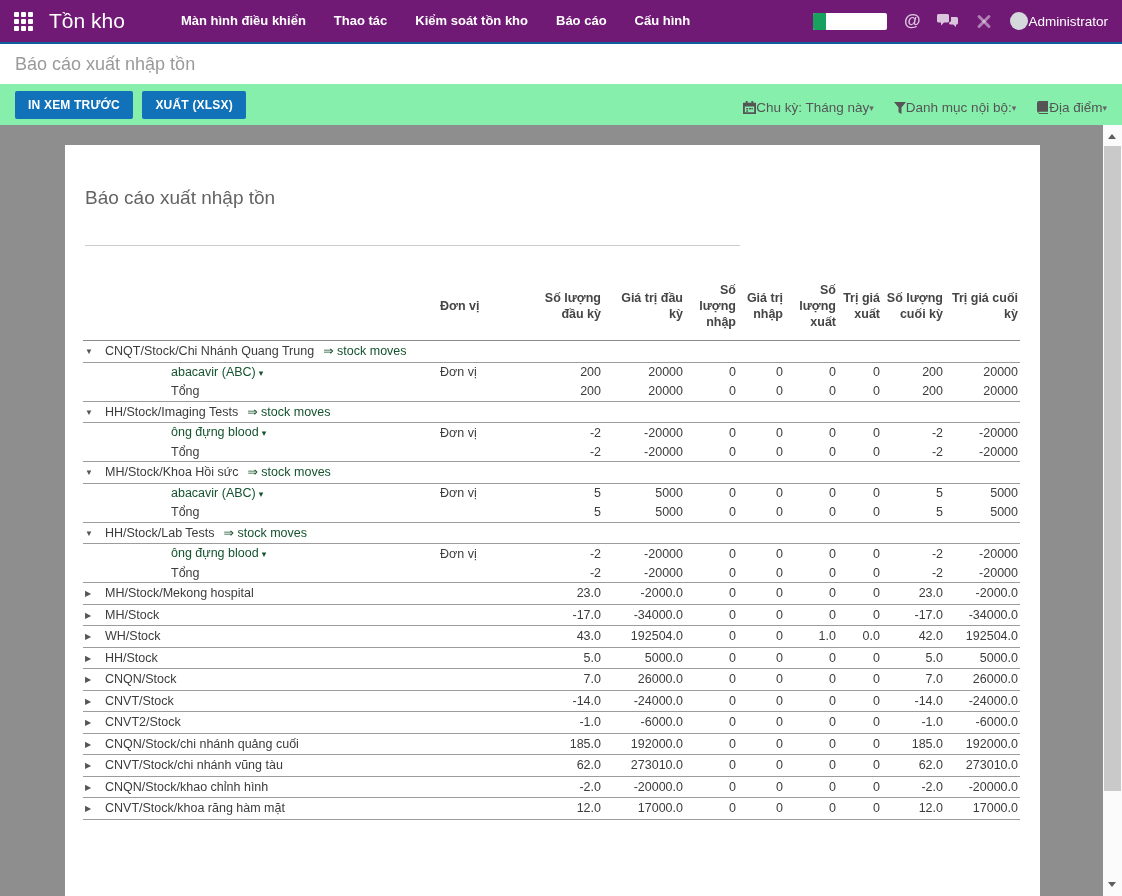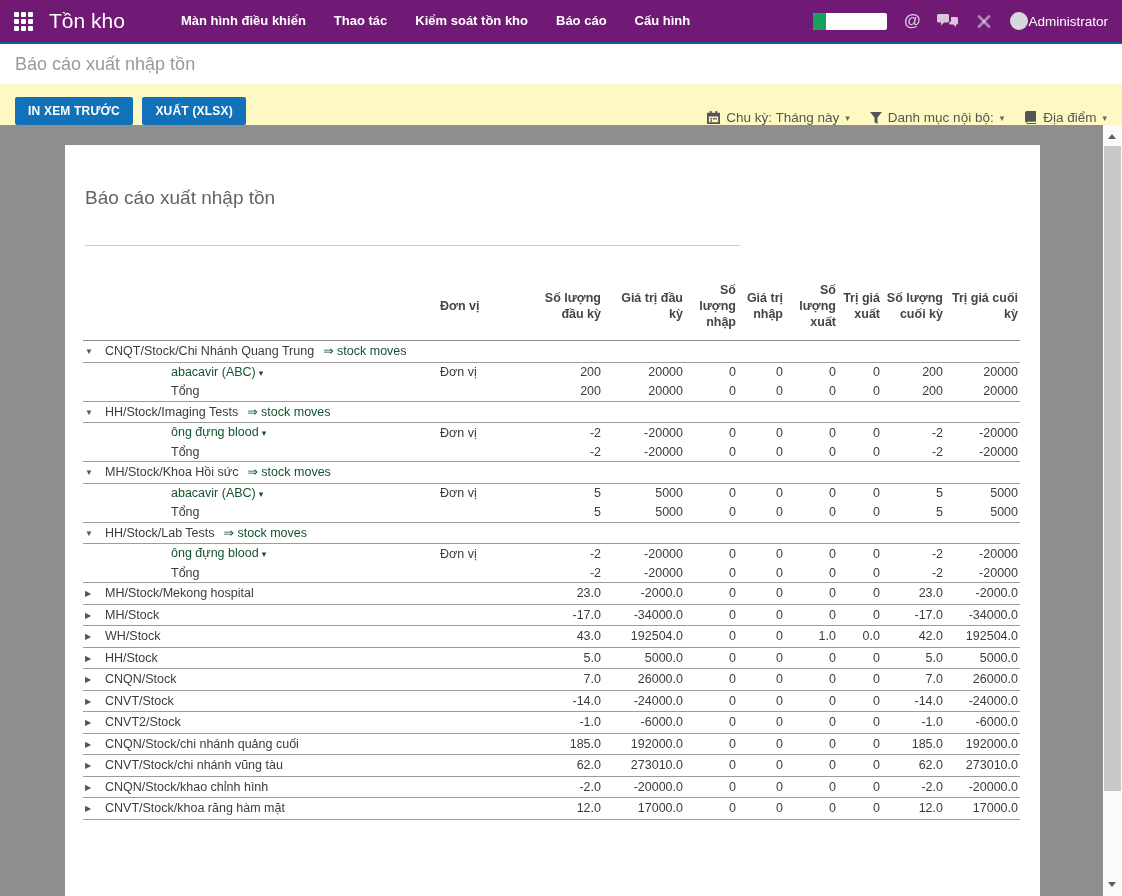--- a/index.html
+++ b/index.html
@@ -22,26 +22,26 @@
   .at-glyph{font-size:17px;font-weight:bold;color:rgba(255,255,255,.75);cursor:pointer}
   .nav-svg{display:block;cursor:pointer}
   .avatar{width:18px;height:18px;border-radius:50%;background:#d6d9dc;display:inline-block}
   .user-menu{display:flex;align-items:center;cursor:pointer}
   .user-name{font-size:13.5px}
 
   
   .breadcrumb-row{height:40px;display:flex;align-items:center;padding:0 15px;background:#fff}
   .breadcrumb{font-size:18px;color:#9a9a9a}
   .controls{height:41px;padding:0 15px;display:flex;justify-content:space-between;
-    align-items:flex-end;background:#fef9c3}
+    align-items:center;background:#86efac}
   .btn{background:#1272b9;color:#fff;border:none;font-family:inherit;font-size:12px;
     font-weight:bold;padding:7px 13px;margin-right:5px;border-radius:2px;cursor:pointer;
     letter-spacing:.2px}
   .filters{display:flex;align-items:center;gap:20px;color:#555;font-size:13.5px;padding-top:6px}
-  .filter{display:flex;align-items:center;gap:6px;cursor:pointer;white-space:nowrap}
+  .filter{display:flex;align-items:center;cursor:pointer;white-space:nowrap}
   .caret-g{font-size:9px;color:#666}
 
   
   .content{position:relative;height:771px;background:#8e8e8e;overflow:hidden}
   .card{margin-left:65px;margin-top:20px;width:975px;height:751px;background:#fff;
     padding:26px 18px 18px}
   .report-title{font-size:19px;font-weight:400;color:#636363;margin:16px 0 0 2px}
   .title-rule{border:none;border-top:1px solid #ccc;width:655px;margin:36px 0 0 2px}
 
   

